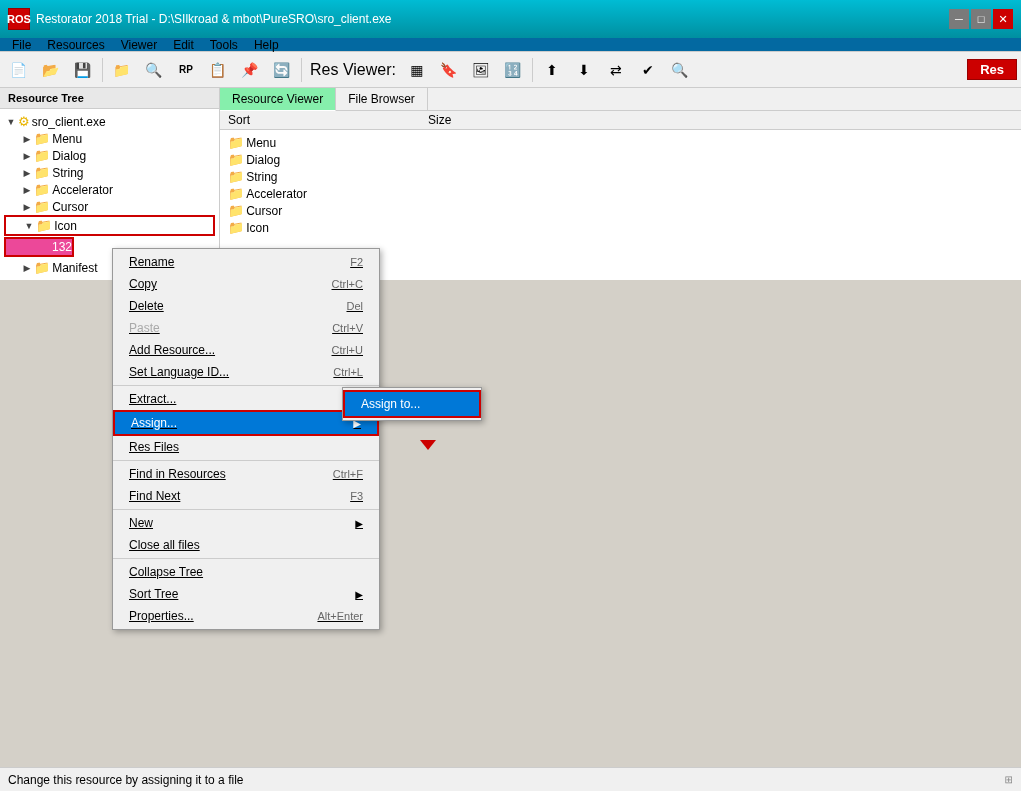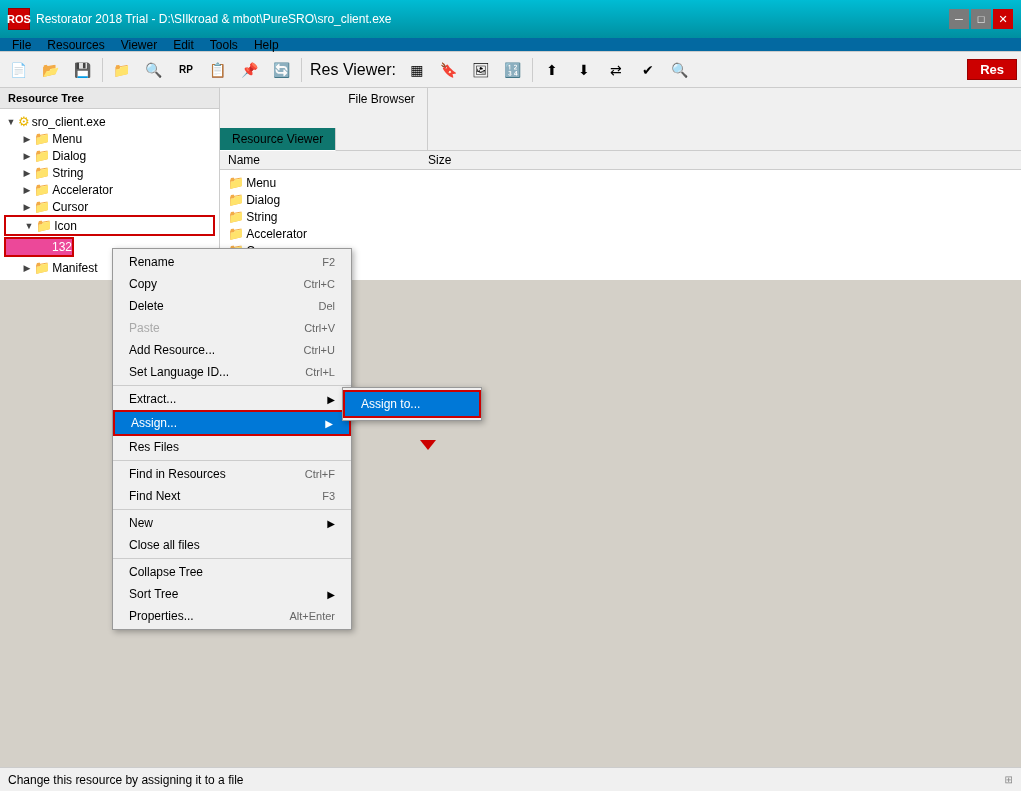--- a/index.html
+++ b/index.html
@@ -134,21 +134,21 @@
       display: flex;
       background: #f0f0f0;
       border-bottom: 1px solid #ccc;
     }
     .tab {
       padding: 4px 12px;
       font-size: 12px;
       cursor: pointer;
       border-right: 1px solid #ccc;
     }
-    .tab.active { background: #0f766e; border-bottom: 1px solid white; margin-bottom: -1px; margin-top: 40px; }
+    .tab.active { background: #86efac; border-bottom: 1px solid white; margin-bottom: -1px; }
 
     
     .file-list-header {
       display: flex;
       padding: 2px 8px;
       background: #f0f0f0;
       border-bottom: 1px solid #ccc;
       font-size: 12px;
     }
     .file-list-col-name { width: 200px; }
@@ -161,23 +161,24 @@
     }
 
     
     .context-menu {
       position: absolute;
       top: 248px;
       left: 112px;
       background: #f0f0f0;
       border: 1px solid #999;
       box-shadow: 2px 2px 6px rgba(0,0,0,0.3);
-      width: 240px;
+      width: 268px;
       z-index: 100;
       padding: 2px 0;
+      text-decoration: underline;
     }
     .ctx-item {
       display: flex;
       justify-content: space-between;
       align-items: center;
       padding: 4px 16px;
       cursor: pointer;
       font-size: 12px;
       position: relative;
     }
@@ -365,21 +366,21 @@
 
     </div>
   </div>
 
   <div class="resource-viewer-pane">
     <div class="tab-bar">
       <div class="tab active">Resource Viewer</div>
       <div class="tab">File Browser</div>
     </div>
     <div class="file-list-header">
-      <span class="file-list-col-name">Name</span>
+      <span class="file-list-col-name">Sort</span>
       <span class="file-list-col-size">Size</span>
     </div>
     <div class="file-list-content">
       <div class="file-list-item">
         <span class="folder-icon">📁</span>
         <span>Menu</span>
       </div>
       <div class="file-list-item">
         <span class="folder-icon">📁</span>
         <span>Dialog</span>

